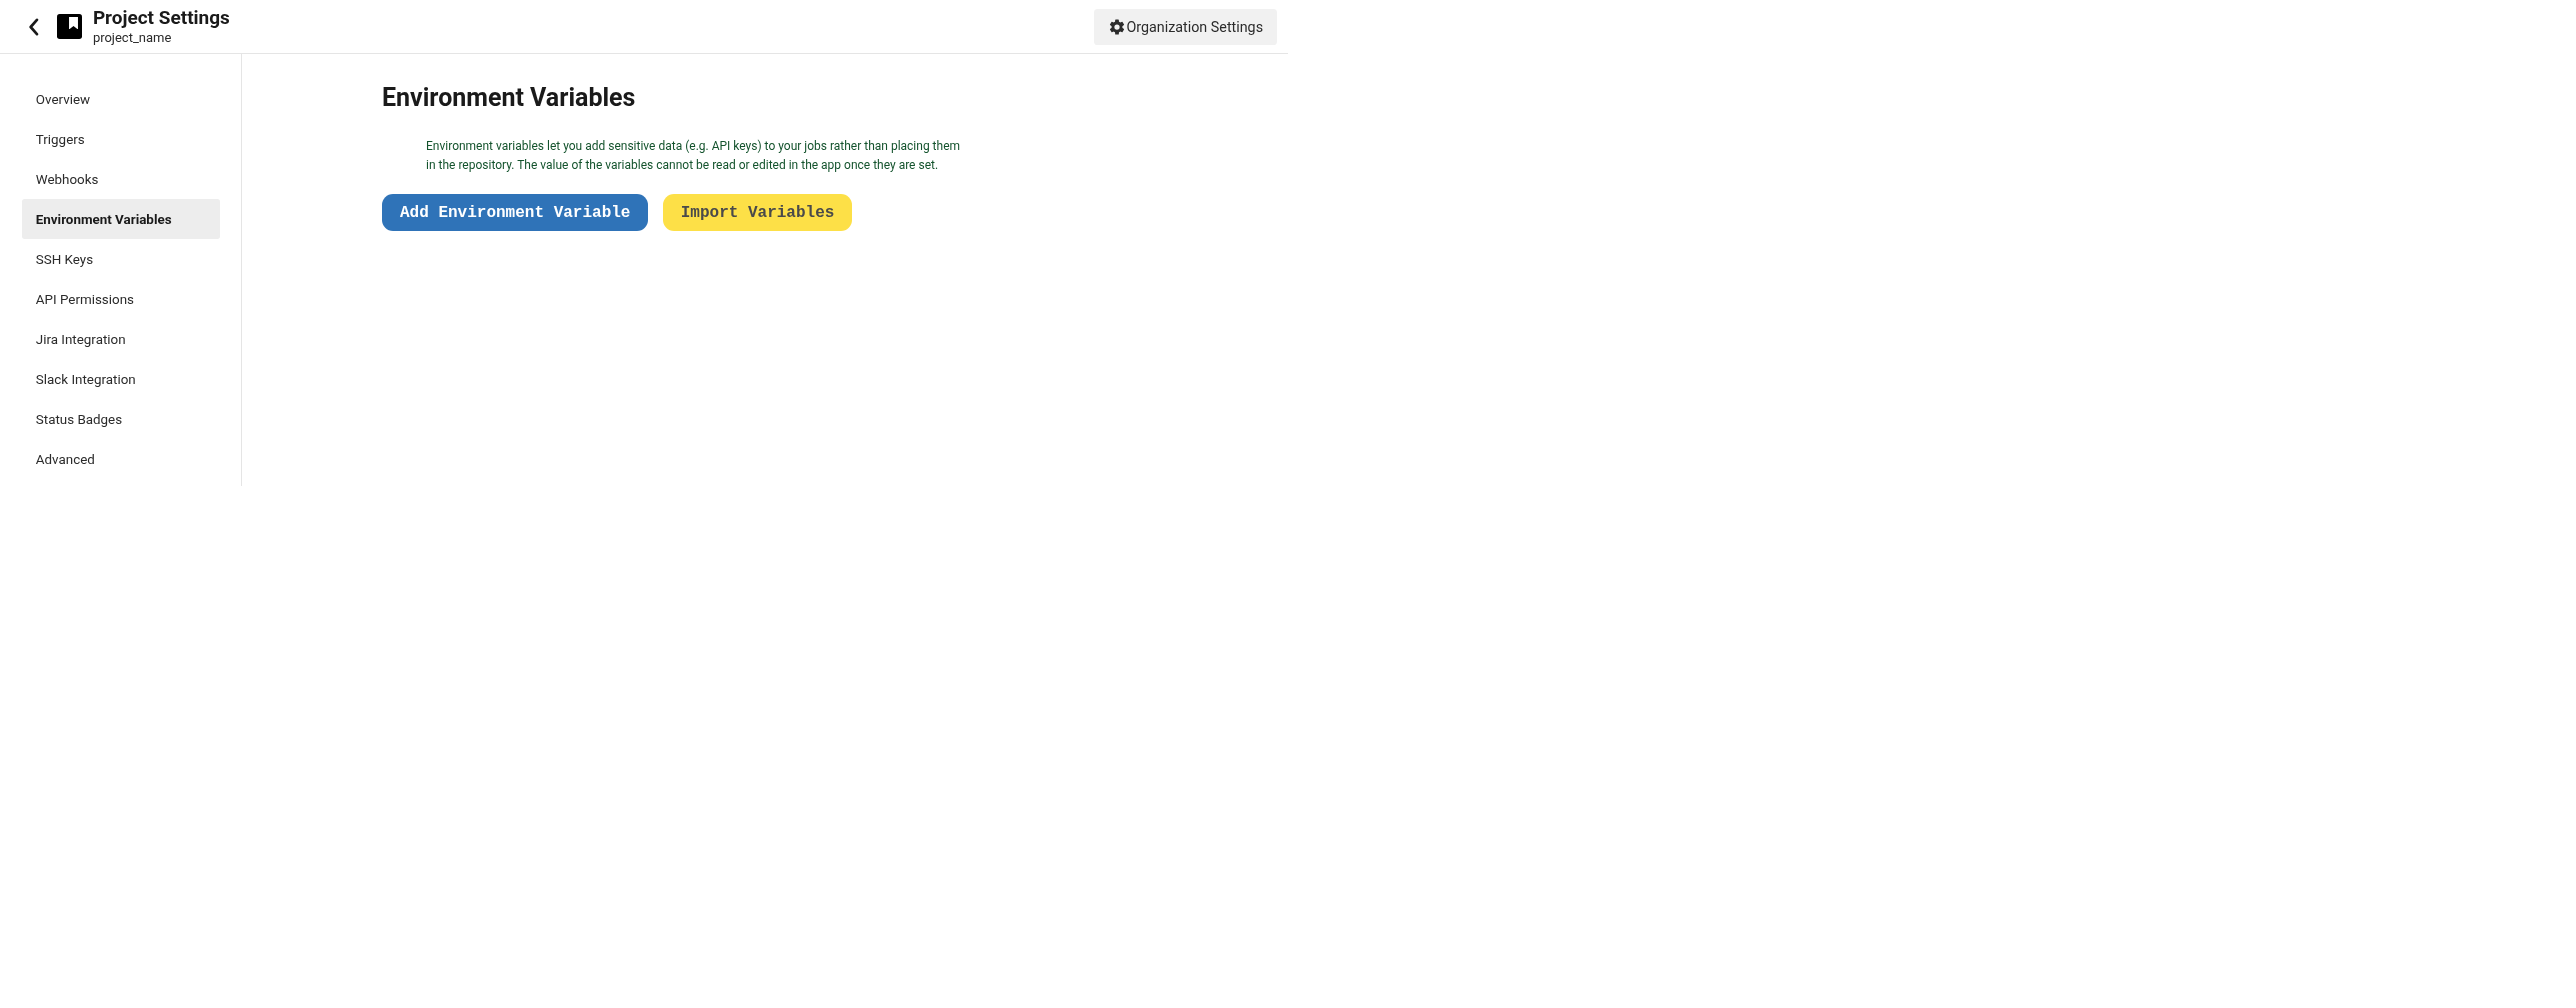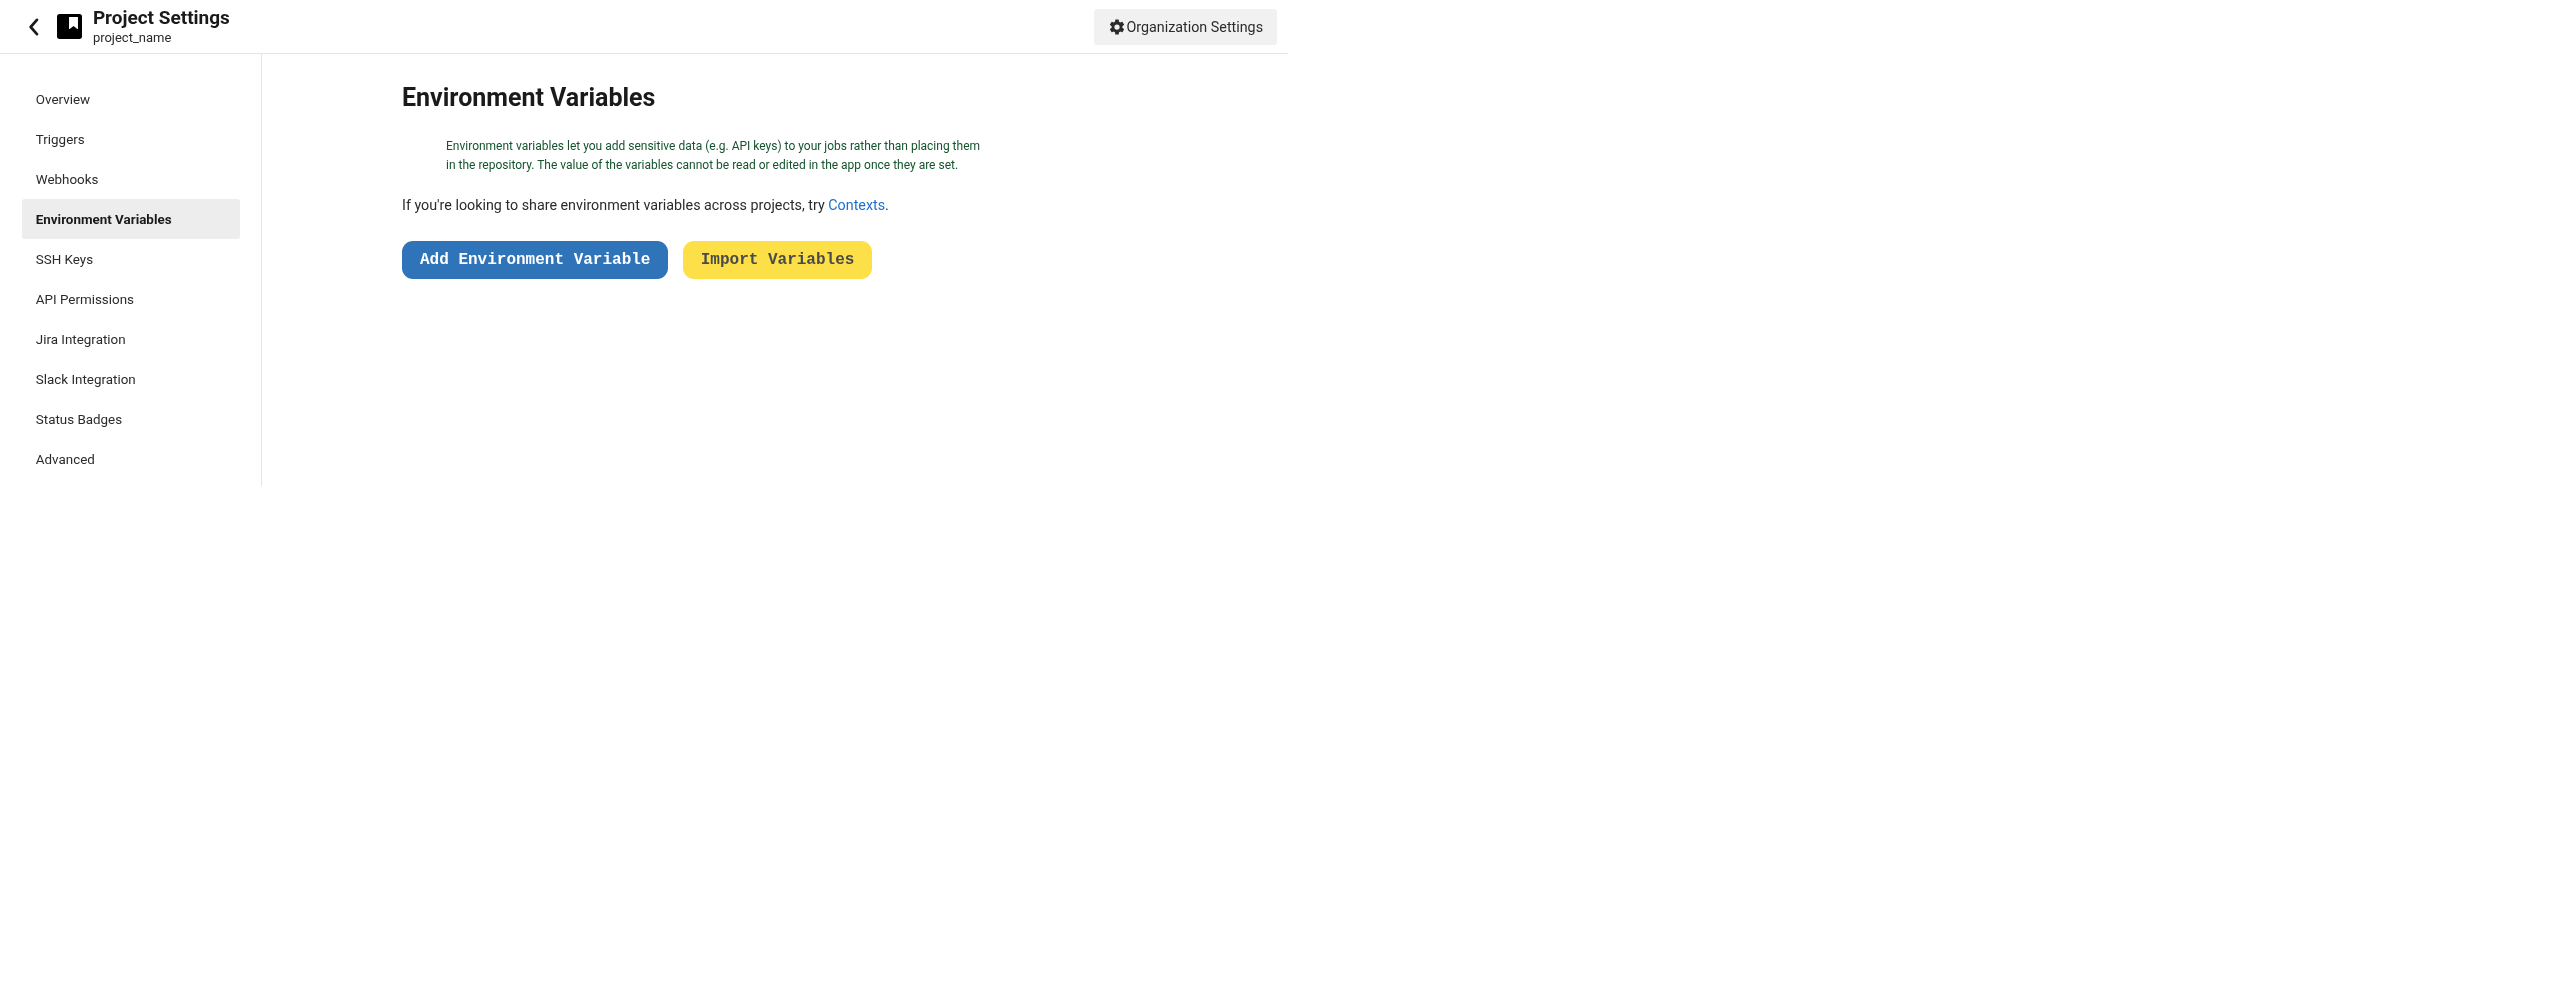--- a/index.html
+++ b/index.html
@@ -71,21 +71,21 @@
       font-size: 14.3px;
       color: #2b2b2b;
       cursor: pointer;
       font-family: inherit;
     }
     .layout {
       display: flex;
       height: calc(100% - 72px);
     }
     .sidebar {
-      width: 262px;
+      width: 242px;
       border-right: 0.9px solid #e5e5e5;
       padding: 25px 21.5px 0 21.5px;
     }
     .sidebar-item {
       display: block;
       padding: 12.5px 14.3px;
       font-size: 13.4px;
       color: #2b2b2b;
       border-radius: 2.7px;
       cursor: pointer;
@@ -186,23 +186,20 @@
     <div class="sidebar-item"><span>Jira Integration</span></div>
     <div class="sidebar-item"><span>Slack Integration</span></div>
     <div class="sidebar-item"><span>Status Badges</span></div>
     <div class="sidebar-item"><span>Advanced</span></div>
   </nav>
 
   <main class="main">
     <div class="content">
       <h1 class="main-title">Environment Variables</h1>
       <p class="description">Environment variables let you add sensitive data (e.g. API keys) to your jobs rather than placing them in the repository. The value of the variables cannot be read or edited in the app once they are set.</p>
-      <p class="description2">
-        <span>If you're looking to share environment variables across projects, try </span><a class="contexts-link">Contexts</a><span>.</span>
-      </p>
       <div class="button-row">
         <button class="btn btn-primary">Add Environment Variable</button>
         <button class="btn btn-secondary">Import Variables</button>
       </div>
     </div>
   </main>
 </div>
 
 
 </body></html>

